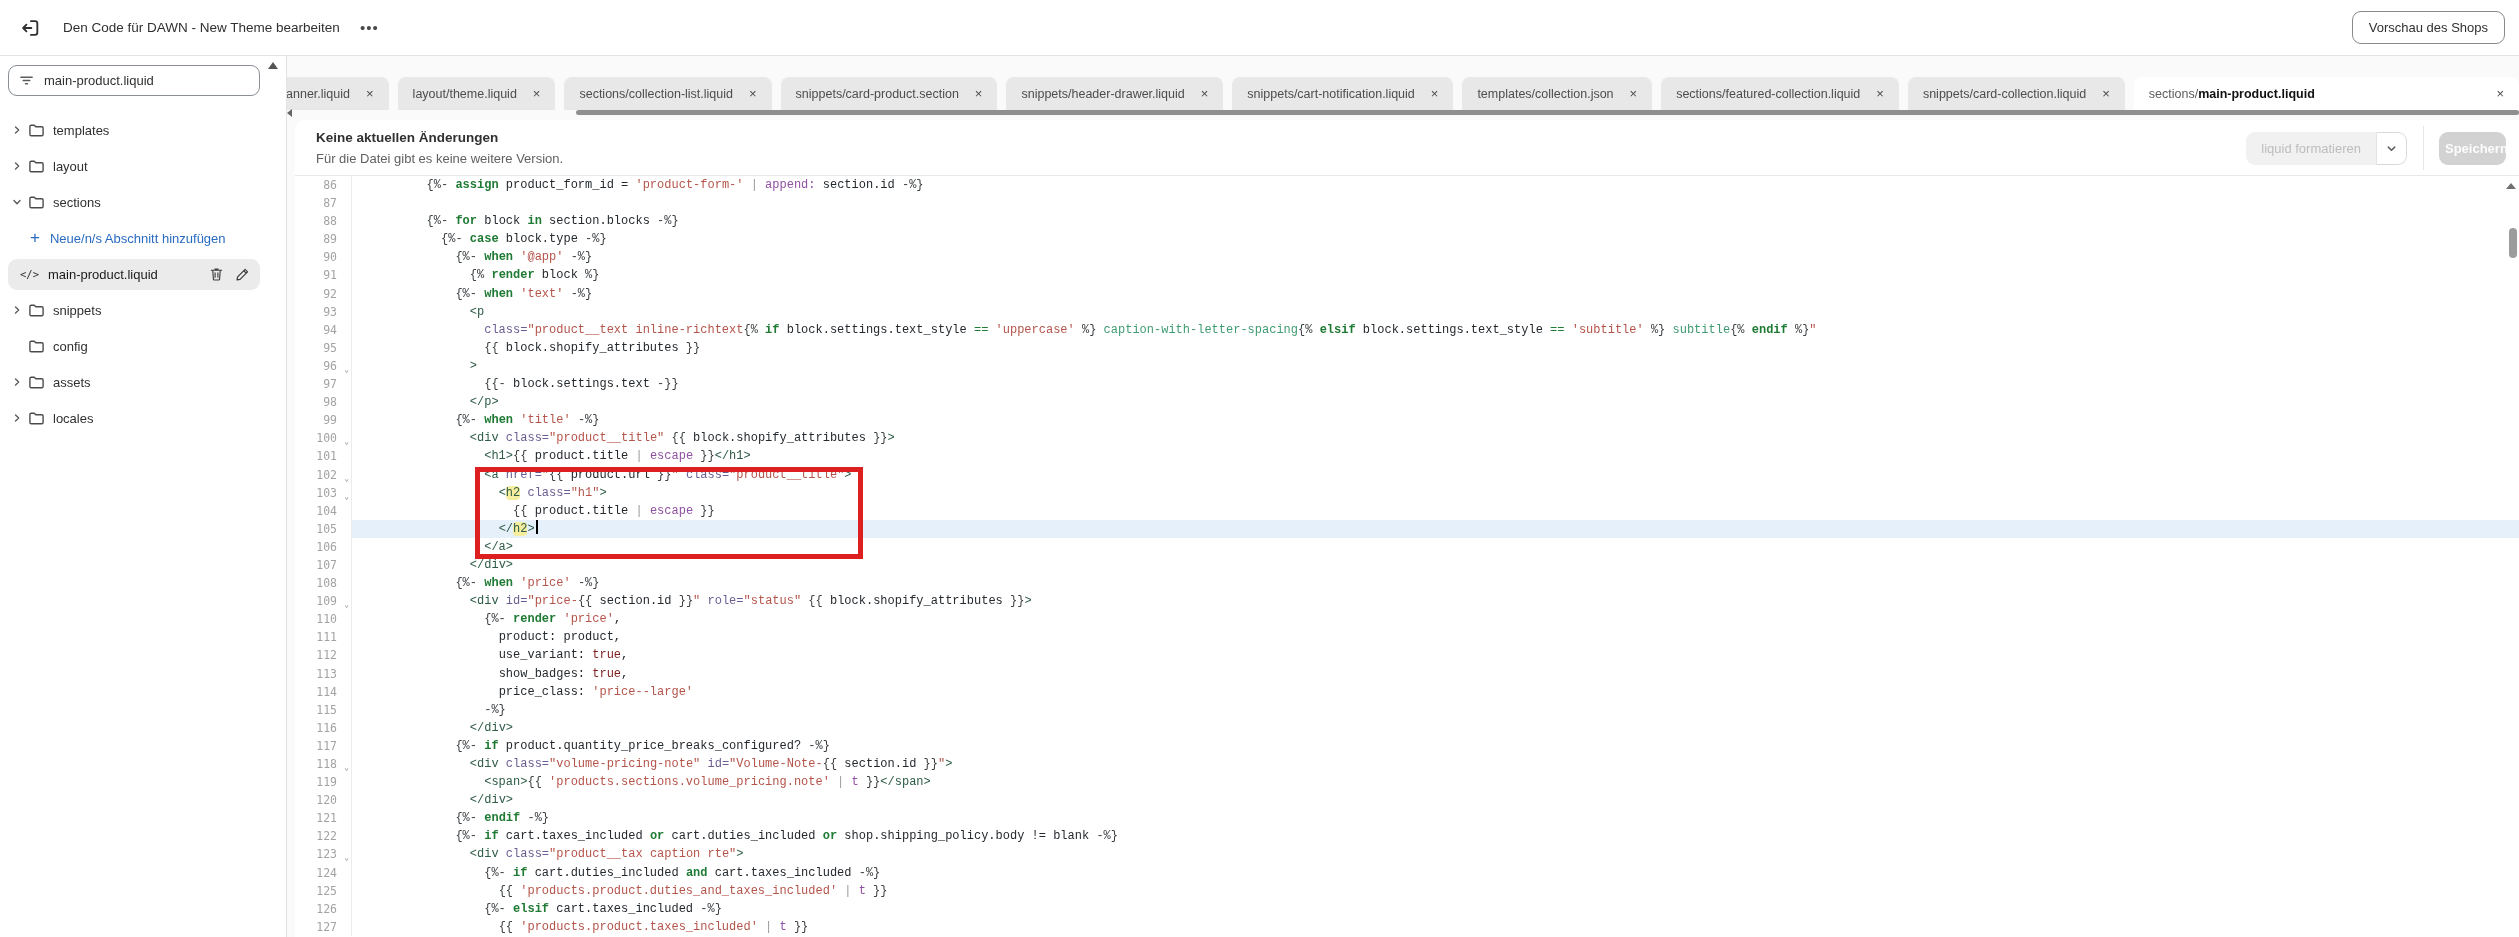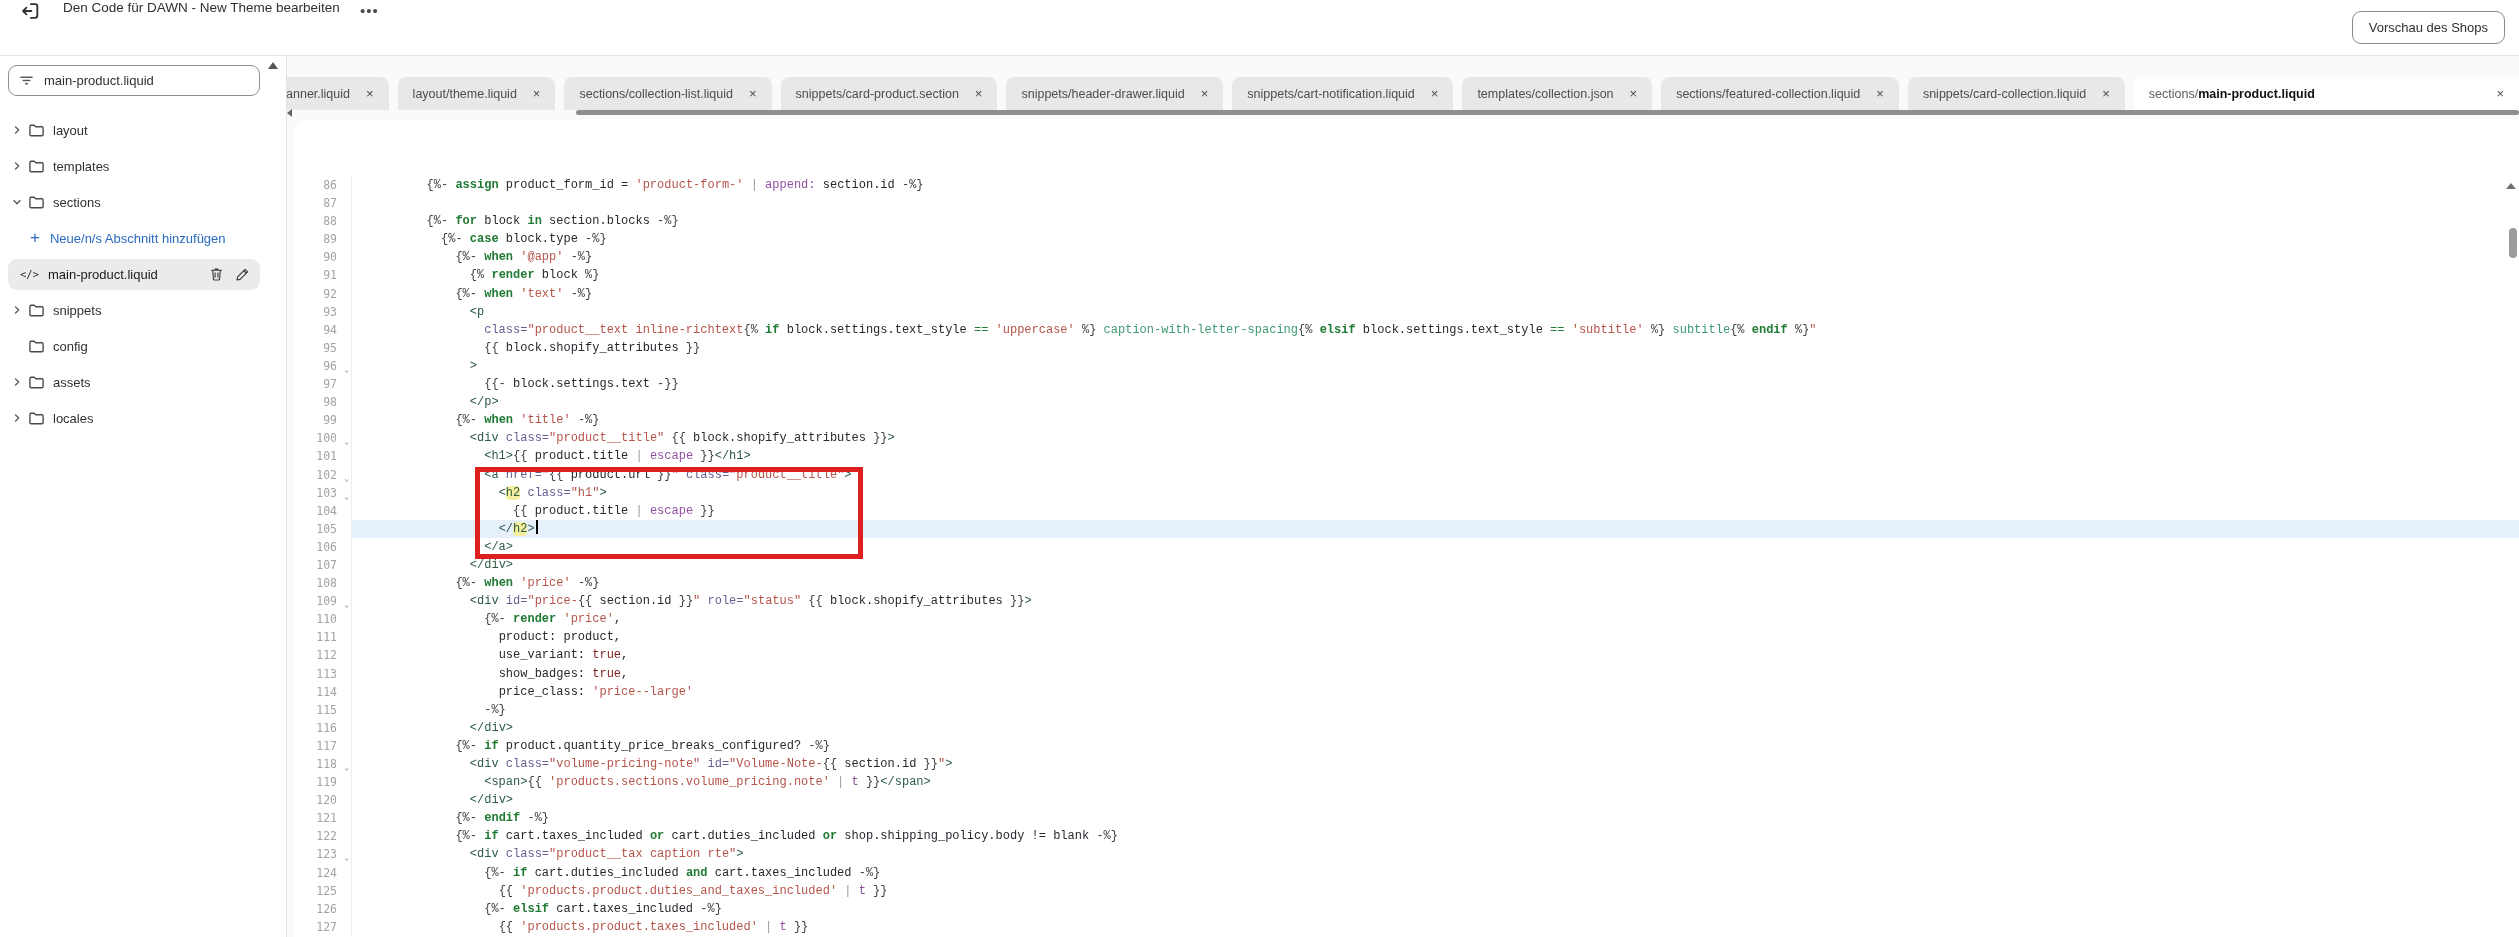--- a/index.html
+++ b/index.html
@@ -1,21 +1,21 @@
 <!DOCTYPE html>
 <html><head>
 <meta charset="utf-8">
 <style>
   html,body{margin:0;padding:0;width:2519px;height:937px;overflow:hidden;background:#fafafa;
     font-family:"Liberation Sans","DejaVu Sans",sans-serif;}
   *{box-sizing:border-box;}
 
   
   .topbar{position:absolute;left:0;top:0;width:2519px;height:56px;background:#fff;
-    border-bottom:1px solid #e3e3e3;z-index:30;display:flex;}
+    border-bottom:1px solid #e3e3e3;z-index:30;display:flex;align-items:center;}
   .back-btn{width:22px;height:22px;margin-left:19px;cursor:pointer;flex:0 0 auto;}
   .tb-title{margin-left:22px;font-size:13.5px;color:#303030;font-weight:500;}
   .tb-dots{margin-left:14px;font-size:15px;color:#4a4a4a;letter-spacing:1px;cursor:pointer;padding:2px 6px;}
   .preview-btn{position:absolute;right:14px;top:11px;height:33px;padding:0 16px;background:#fff;
     border:1px solid #8a8a8a;border-radius:9px;font-size:13px;font-weight:500;color:#303030;
     display:flex;align-items:center;cursor:pointer;}
 
   
   .sidebar{position:absolute;left:0;top:56px;width:287px;bottom:0;background:#fff;
     border-right:1px solid #e3e3e3;z-index:20;}
@@ -121,34 +121,34 @@
         <span class="chev">
           <svg width="10" height="10" viewBox="0 0 10 10">
             <path d="M3.5 2l3.2 3-3.2 3" fill="none" stroke="#5c5c5c" stroke-width="1.4" stroke-linecap="round" stroke-linejoin="round"></path>
           </svg>
         </span>
        <span class="fold-ic">
           <svg width="17" height="17" viewBox="0 0 16 16">
   <path d="M1.8 4.2a1.2 1.2 0 0 1 1.2-1.2h2.8L7.4 4.5h5.6a1.2 1.2 0 0 1 1.2 1.2v6.1a1.2 1.2 0 0 1-1.2 1.2H3a1.2 1.2 0 0 1-1.2-1.2z" fill="none" stroke="#4a4a4a" stroke-width="1.3"></path>
           </svg>
         </span>
+        <span class="lbl">templates</span>
+      </div>
+      <div class="trow">
+        <span class="chev">
+          <svg width="10" height="10" viewBox="0 0 10 10">
+            <path d="M3.5 2l3.2 3-3.2 3" fill="none" stroke="#5c5c5c" stroke-width="1.4" stroke-linecap="round" stroke-linejoin="round"></path>
+          </svg>
+        </span>
+       <span class="fold-ic">
+          <svg width="17" height="17" viewBox="0 0 16 16">
+  <path d="M1.8 4.2a1.2 1.2 0 0 1 1.2-1.2h2.8L7.4 4.5h5.6a1.2 1.2 0 0 1 1.2 1.2v6.1a1.2 1.2 0 0 1-1.2 1.2H3a1.2 1.2 0 0 1-1.2-1.2z" fill="none" stroke="#4a4a4a" stroke-width="1.3"></path>
+          </svg>
+        </span>
         <span class="lbl">layout</span>
-      </div>
-      <div class="trow">
-        <span class="chev">
-          <svg width="10" height="10" viewBox="0 0 10 10">
-            <path d="M3.5 2l3.2 3-3.2 3" fill="none" stroke="#5c5c5c" stroke-width="1.4" stroke-linecap="round" stroke-linejoin="round"></path>
-          </svg>
-        </span>
-       <span class="fold-ic">
-          <svg width="17" height="17" viewBox="0 0 16 16">
-  <path d="M1.8 4.2a1.2 1.2 0 0 1 1.2-1.2h2.8L7.4 4.5h5.6a1.2 1.2 0 0 1 1.2 1.2v6.1a1.2 1.2 0 0 1-1.2 1.2H3a1.2 1.2 0 0 1-1.2-1.2z" fill="none" stroke="#4a4a4a" stroke-width="1.3"></path>
-          </svg>
-        </span>
-        <span class="lbl">templates</span>
       </div>
       <div class="trow">
         <span class="chev">
           <svg width="10" height="10" viewBox="0 0 10 10">
             <path d="M2 3.5l3 3.2 3-3.2" fill="none" stroke="#5c5c5c" stroke-width="1.4" stroke-linecap="round" stroke-linejoin="round"></path>
           </svg>
         </span>
        <span class="fold-ic">
           <svg width="17" height="17" viewBox="0 0 16 16">
   <path d="M1.8 4.2a1.2 1.2 0 0 1 1.2-1.2h2.8L7.4 4.5h5.6a1.2 1.2 0 0 1 1.2 1.2v6.1a1.2 1.2 0 0 1-1.2 1.2H3a1.2 1.2 0 0 1-1.2-1.2z" fill="none" stroke="#4a4a4a" stroke-width="1.3"></path>
@@ -268,20 +268,34 @@
         <span class="x">×</span>
       </div>
     </div>
 </div>
 <div class="hscroll">
   <div class="larrow"></div>
   <div class="thumb"></div>
 </div>
 
 <div class="card">
+  <div class="cardhead">
+    <div class="ch-title">Keine aktuellen Änderungen</div>
+    <div class="ch-sub">Für die Datei gibt es keine weitere Version.</div>
+    <div class="btn-group">
+      <button class="btn-format">liquid formatieren</button>
+      <button class="btn-chev">
+        <svg width="11" height="11" viewBox="0 0 12 12">
+          <path d="M2.5 4.5L6 8l3.5-3.5" fill="none" stroke="#5c5c5c" stroke-width="1.6" stroke-linecap="round" stroke-linejoin="round"></path>
+        </svg>
+      </button>
+    </div>
+    <div class="head-divider"></div>
+    <button class="btn-save">Speichern</button>
+  </div>
   <div class="codearea" id="codearea">
       <div class="row">
         <div class="gut">86</div>
         <div class="codeln">        <span class="d">{%- </span><span class="k">assign</span><span class="p"> product_form_id = </span><span class="s">'product-form-'</span><span class="g"> | </span><span class="f">append:</span><span class="p"> section.id </span><span class="d">-%}</span></div>
       </div>
       <div class="row">
         <div class="gut">87</div>
         <div class="codeln"></div>
       </div>
       <div class="row">

